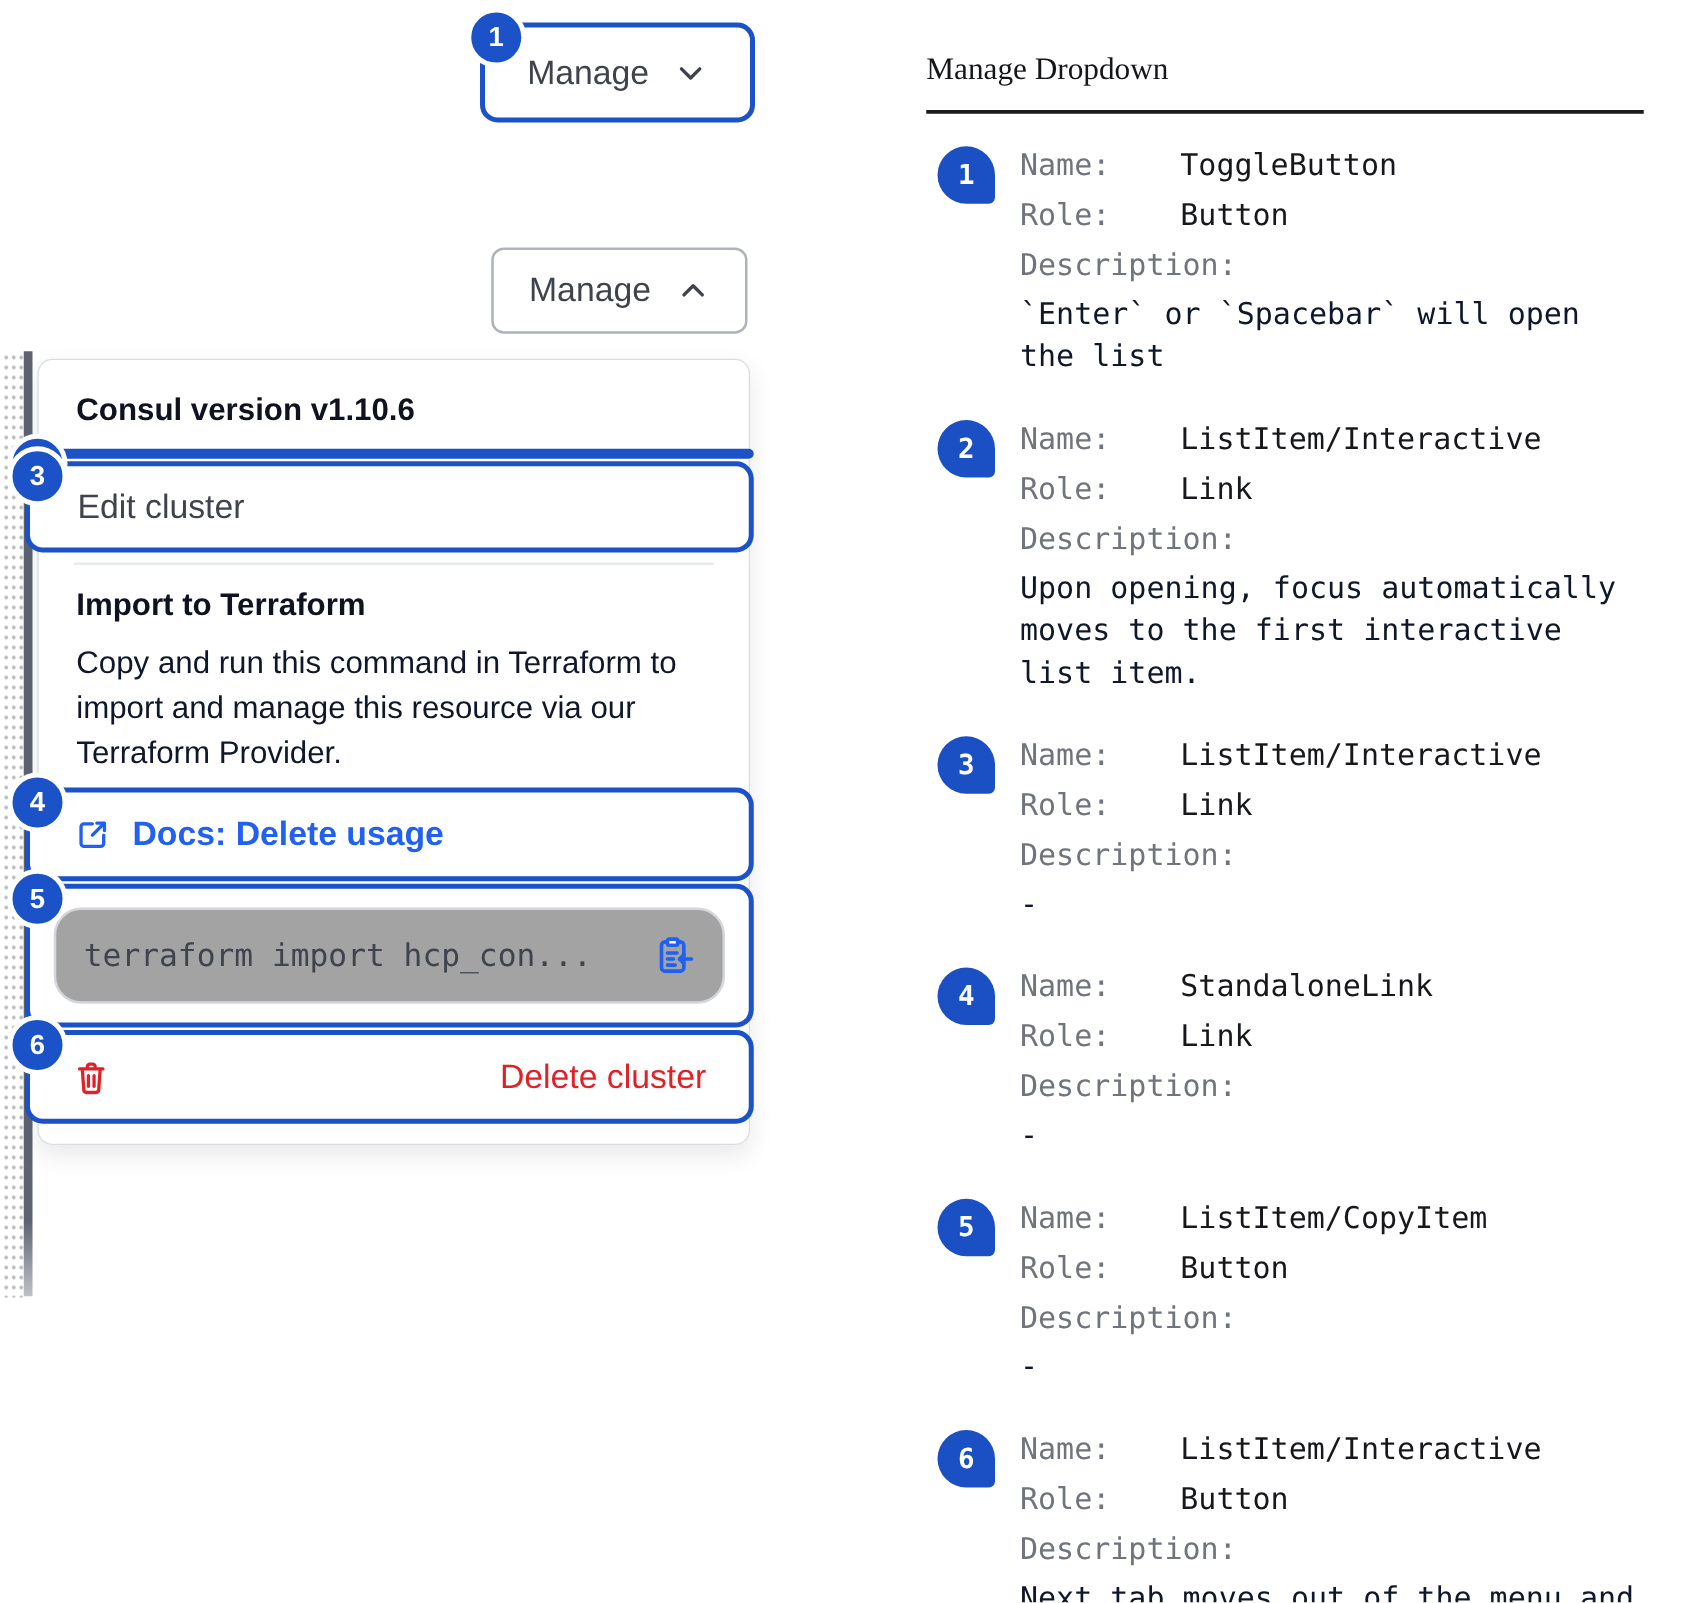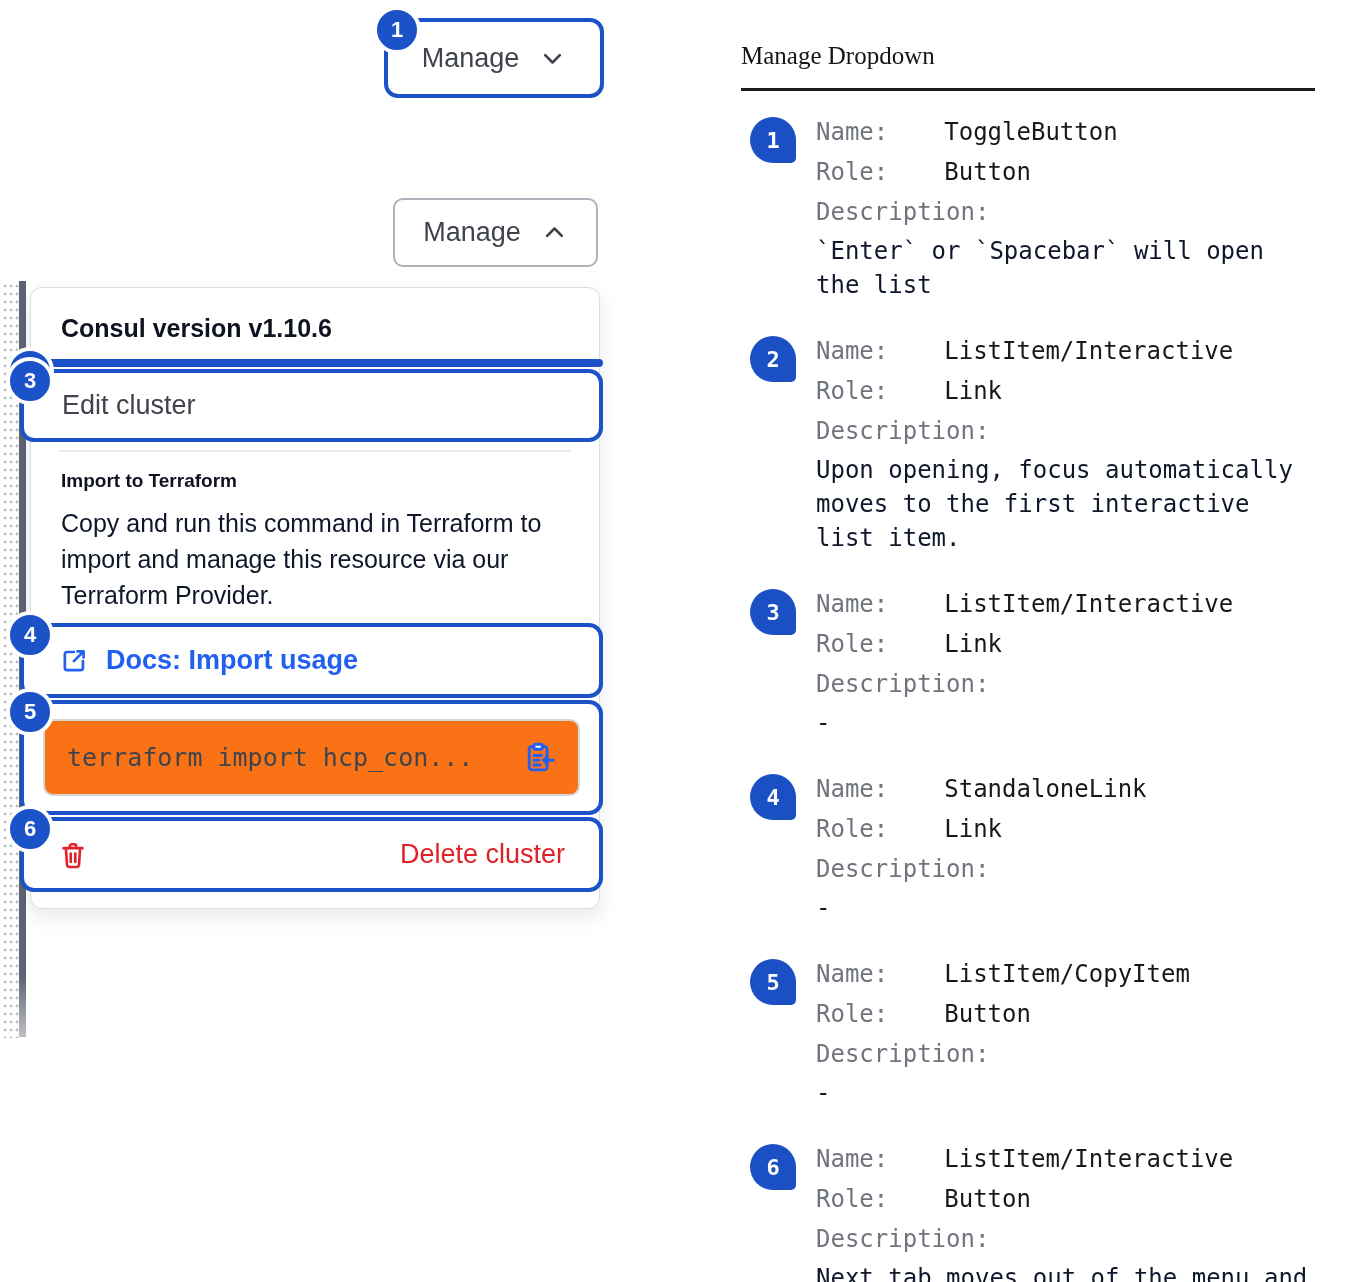--- a/index.html
+++ b/index.html
@@ -58,32 +58,32 @@
   .ring {
     position:relative; margin:2px -4px 2px -11px; background:#fff;
     border:4px solid #1b52c7; border-radius:14px;
   }
   .ring .badge-circle { left:-18px; top:-16px; }
   .ring-item { padding:17px 38px; font-size:27px; color:#3f434c; cursor:pointer; }
 
   .divider { height:2px; background:#e7eaee; margin:8px 28px 4px; }
 
   .tf-section { padding:14px 30px 8px; }
-  .tf-title { font-size:19px; font-weight:bold; color:#0f1320; margin-bottom:13px; }
+  .tf-title { font-size:25px; font-weight:bold; color:#0f1320; margin-bottom:13px; }
   .tf-desc { font-size:25px; line-height:36px; color:#0f172a; max-width:505px; }
 
   .ring-link {
     padding:18px 36px; display:flex; align-items:center; gap:17px;
     font-size:27px; font-weight:600; color:#2160f0; cursor:pointer;
   }
   .ext-icon { width:29px; height:29px; }
 
   .ring-copy { padding:15px 19px; }
   .code-box {
-    border:2px solid #d3d6db; border-radius:10px; background:#f97316;
+    border:2px solid #d3d6db; border-radius:22px; background:#a3a3a3;
     padding:20px 22px; display:flex; align-items:center; justify-content:space-between;
     cursor:pointer;
   }
   .code-text { font-family:"DejaVu Sans Mono","Liberation Mono",monospace; font-size:25px; color:#3f434c; }
   .clip-icon { width:33px; height:33px; }
 
   .ring-delete {
     padding:18px 34px; display:flex; align-items:center; gap:19px;
     font-size:27px; font-weight:500; color:#df2128; cursor:pointer;justify-content:space-between;
   }
@@ -159,21 +159,21 @@
     </div>
 
     <div class="ring">
       <span class="badge-circle">4</span>
       <div class="ring-link">
         <svg class="ext-icon" viewBox="0 0 24 24" fill="none" stroke="#2160f0" stroke-width="2.2" stroke-linecap="round" stroke-linejoin="round">
           <path d="M19 12.5V18a2 2 0 0 1-2 2H6a2 2 0 0 1-2-2V7a2 2 0 0 1 2-2h5.5"></path>
           <path d="M14.5 4.5H19.5V9.5"></path>
           <path d="M19.2 4.8l-7.7 7.7"></path>
         </svg>
-        <span>Docs: Import usage</span>
+        <span>Docs: Delete usage</span>
       </div>
     </div>
 
     <div class="ring">
       <span class="badge-circle">5</span>
       <div class="ring-copy">
         <div class="code-box">
           <span class="code-text">terraform import hcp_con...</span>
           <svg class="clip-icon" viewBox="0 0 24 24" fill="none" stroke="#2160f0" stroke-width="2.1" stroke-linecap="round" stroke-linejoin="round">
             <rect x="4.5" y="4" width="13" height="17" rx="2"></rect>

